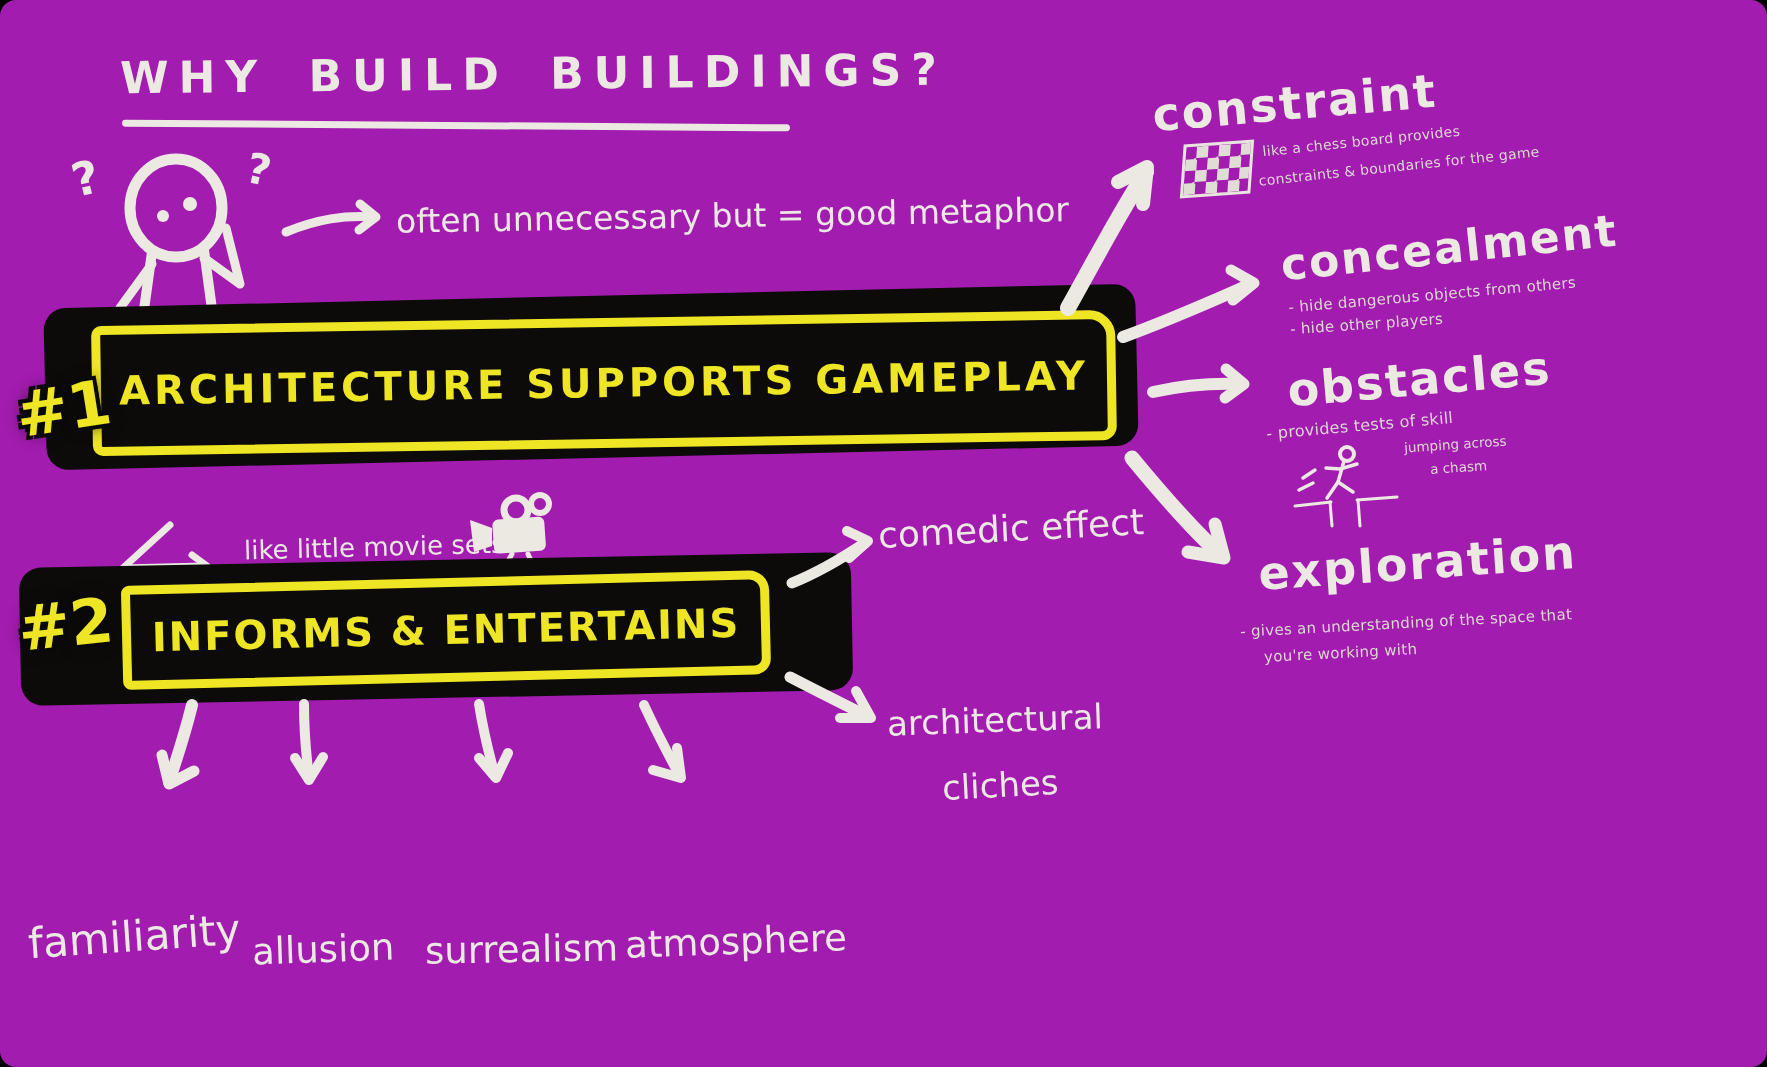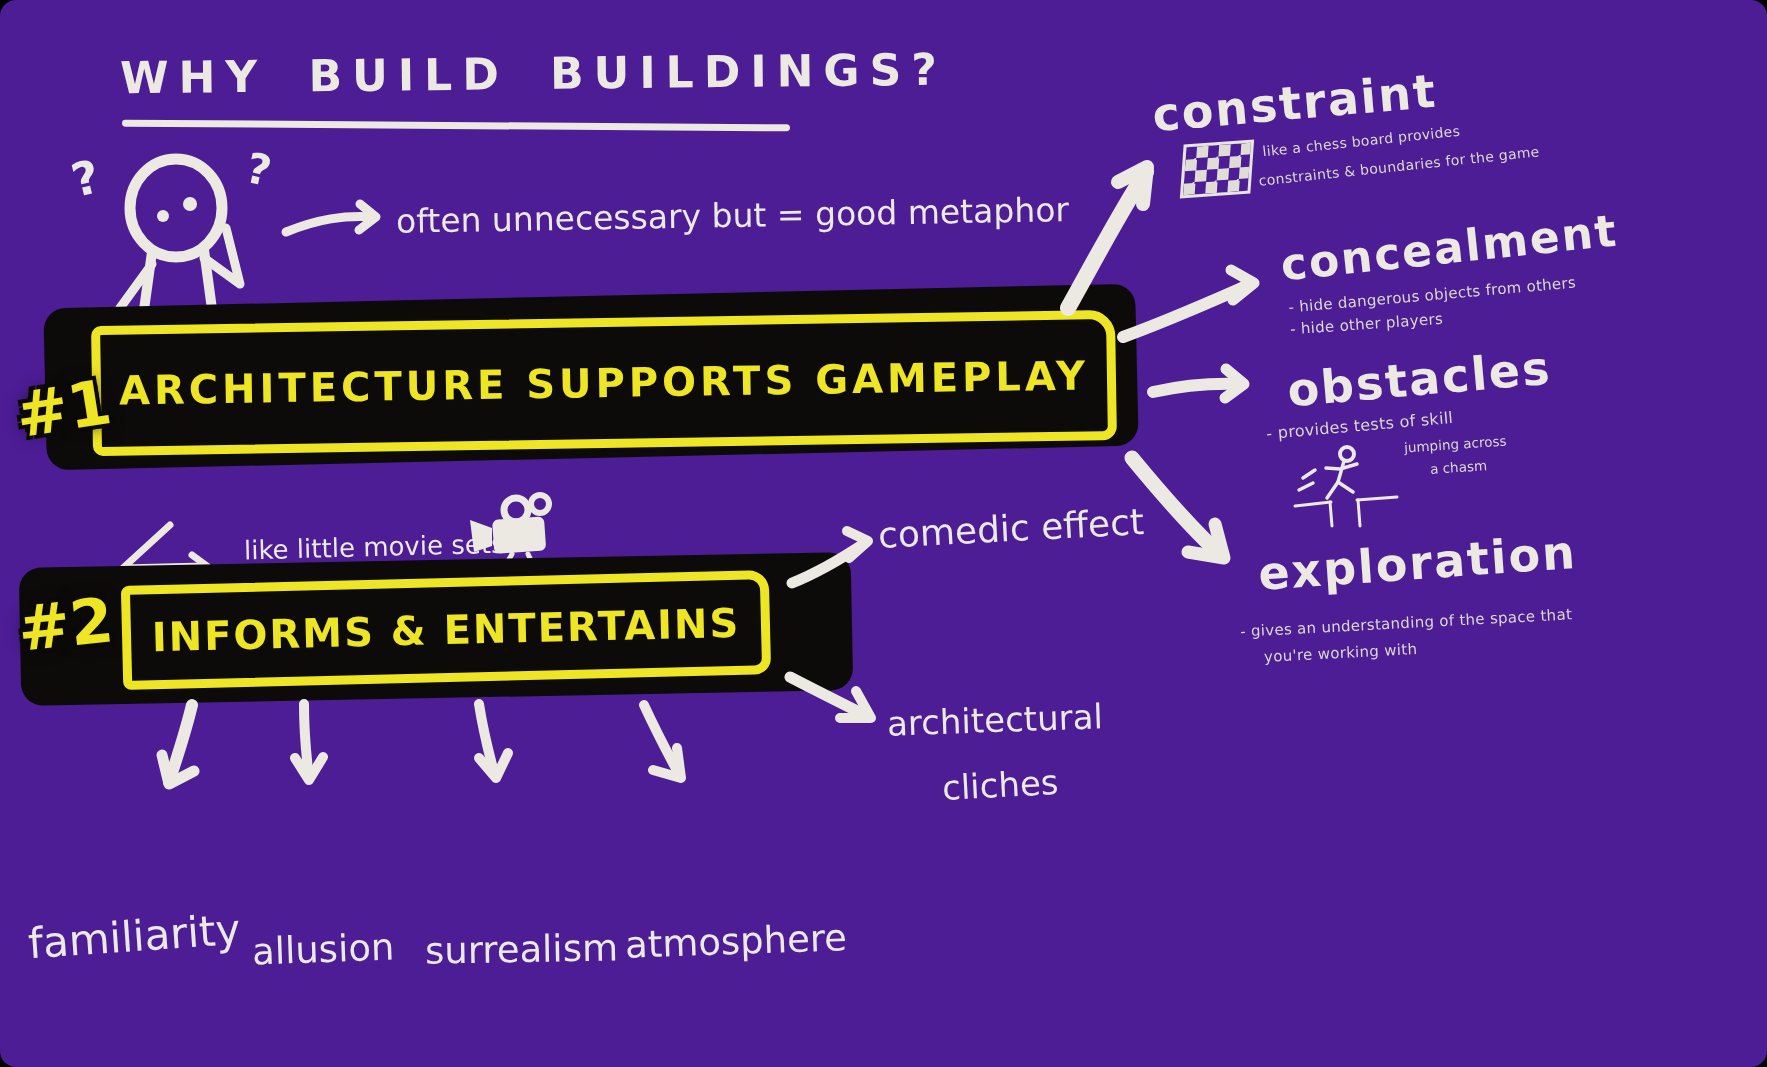--- a/index.html
+++ b/index.html
@@ -1,17 +1,17 @@
 <!DOCTYPE html>
 <html><head>
 <meta charset="utf-8">
 <style>
   html,body{margin:0;padding:0;background:#000;}
   .canvas{
-    position:relative;width:1767px;height:1067px;background:#4c1d95;
+    position:relative;width:1767px;height:1067px;background:#a21caf;
     border-radius:16px;overflow:hidden;
     font-family:"DejaVu Sans", sans-serif;color:#ece9e3;
   }
   .abs{position:absolute;}
   .hand{font-family:"DejaVu Sans", sans-serif;color:#ece9e3;white-space:nowrap;}
   .title{font-size:44px;font-weight:700;letter-spacing:10px;word-spacing:16px;}
   .big-branch{font-size:46px;font-weight:700;letter-spacing:2px;}
   .small-note{font-size:15px;font-weight:400;color:#ddd9d2;letter-spacing:.3px;}
   .tiny-note{font-size:13.5px;font-weight:400;color:#ddd9d2;}
   .num-label{

